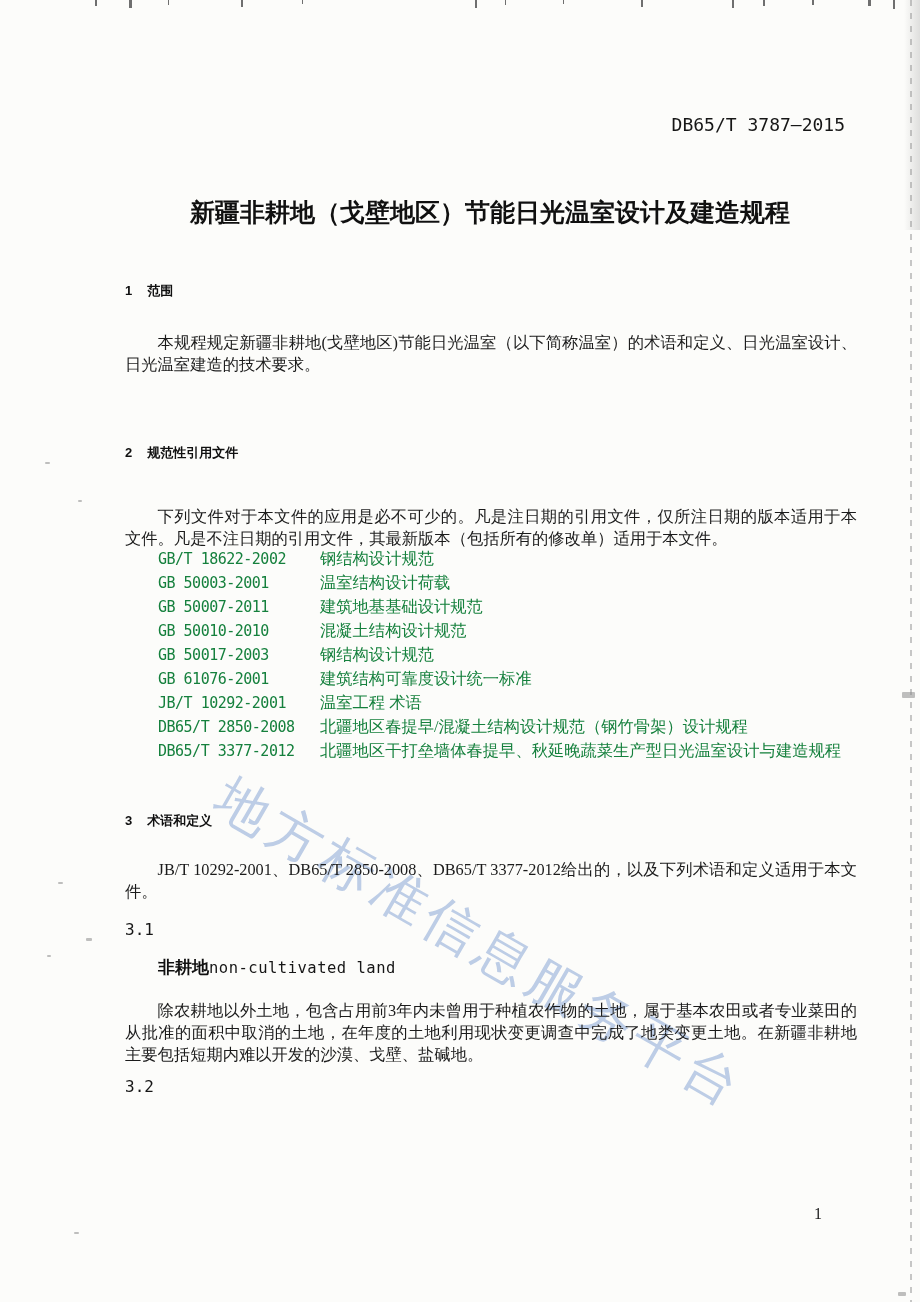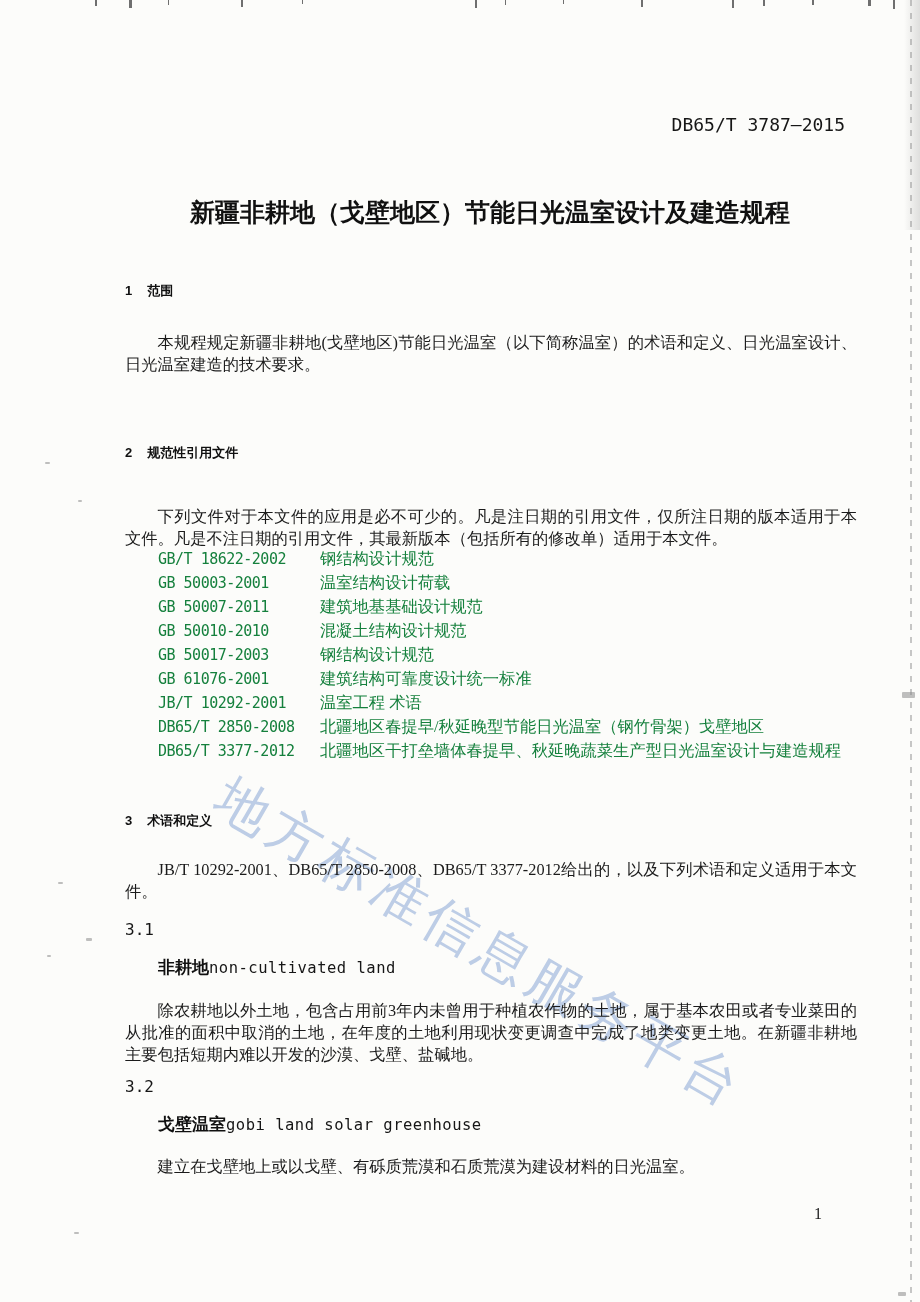--- a/index.html
+++ b/index.html
@@ -149,21 +149,21 @@
     <div class="ref-row">
       <span class="ref-code">GB 61076-2001</span>
       <span class="ref-title">建筑结构可靠度设计统一标准</span>
     </div>
     <div class="ref-row">
       <span class="ref-code">JB/T 10292-2001</span>
       <span class="ref-title">温室工程 术语</span>
     </div>
     <div class="ref-row">
       <span class="ref-code">DB65/T 2850-2008</span>
-      <span class="ref-title">北疆地区春提早/秋延晚型节能日光温室（钢竹骨架）戈壁地区</span>
+      <span class="ref-title">北疆地区春提早/混凝土结构设计规范（钢竹骨架）设计规程</span>
     </div>
     <div class="ref-row">
       <span class="ref-code">DB65/T 3377-2012</span>
       <span class="ref-title">北疆地区干打垒墙体春提早、秋延晚蔬菜生产型日光温室设计与建造规程</span>
     </div>
   </div>
 
   <div class="sec-h" style="top:812px;text-align:center;">
     <span class="num">3</span><span>术语和定义</span>
   </div>
@@ -173,22 +173,16 @@
 
   <div class="term-num" style="top:920px;">3.1</div>
   <div class="term-name" style="top:956px;">
     <span class="cn">非耕地</span><span class="en">non-cultivated land</span>
   </div>
   <div class="block" style="top:992px;">
     <p>除农耕地以外土地，包含占用前3年内未曾用于种植农作物的土地，属于基本农田或者专业菜田的从批准的面积中取消的土地，在年度的土地利用现状变更调查中完成了地类变更土地。在新疆非耕地主要包括短期内难以开发的沙漠、戈壁、盐碱地。</p>
   </div>
 
   <div class="term-num" style="top:1077px;">3.2</div>
-  <div class="term-name" style="top:1113px;">
-    <span class="cn">戈壁温室</span><span class="en">gobi land solar greenhouse</span>
-  </div>
-  <div class="block" style="top:1148px;">
-    <p>建立在戈壁地上或以戈壁、有砾质荒漠和石质荒漠为建设材料的日光温室。</p>
-  </div>
 
   <div class="page-num">1</div>
 
 </div>
 
 </body></html>

